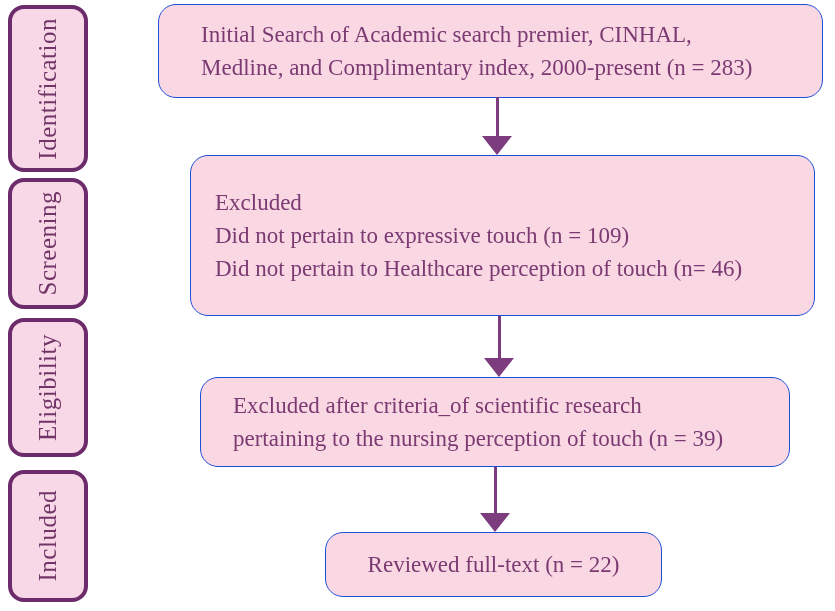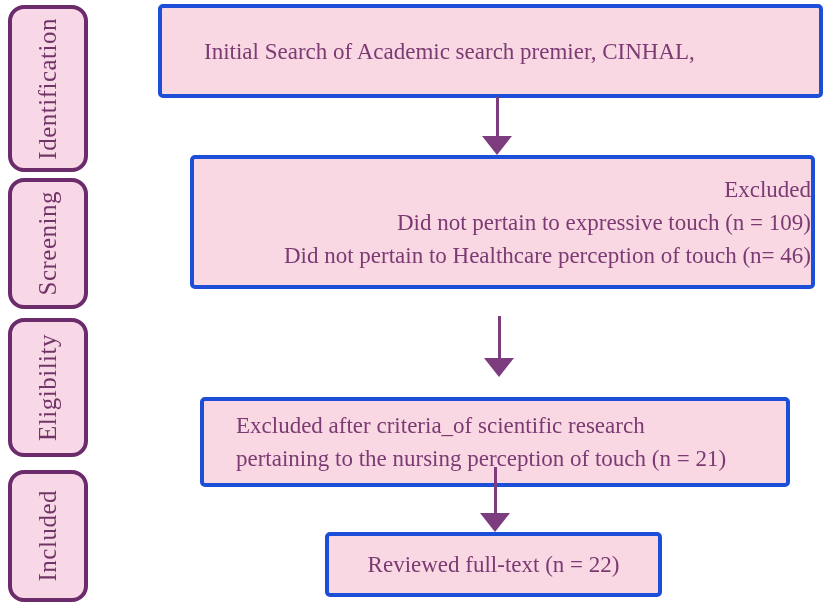--- a/index.html
+++ b/index.html
@@ -40,34 +40,34 @@
   .stage-identification { top: 5px;   height: 167px; }
   .stage-screening      { top: 178px; height: 131px; }
   .stage-eligibility    { top: 318px; height: 139px; }
   .stage-included       { top: 470px; height: 132px; }
 
   
   .flow-box {
     position: absolute;
     box-sizing: border-box;
     background: #f9d8e4;
-    border: 4px solid #1d4ed8;
-    border-radius: 5px;
+    border: 1px solid #1d4ed8;
+    border-radius: 18px;
     display: flex;
     flex-direction: column;
     justify-content: center;
     color: #7b3a72;
     font-size: 23px;
     line-height: 33px;
   }
   .flow-box .box-line { white-space: nowrap; }
 
   .box-initial  { left: 158px; top: 4px;   width: 665px; height: 94px;  padding-left: 42px; }
-  .box-screen   { left: 190px; top: 155px; width: 625px; height: 134px; padding-left: 24px; align-items: flex-end; }
-  .box-elig     { left: 200px; top: 377px; width: 590px; height: 90px;  padding-left: 32px; margin-top: 20px; }
+  .box-screen   { left: 190px; top: 155px; width: 625px; height: 161px; padding-left: 24px; }
+  .box-elig     { left: 200px; top: 377px; width: 590px; height: 90px;  padding-left: 32px; }
   .box-included { left: 325px; top: 532px; width: 337px; height: 65px;  align-items: center; text-align: center; }
 
   
   .arrow {
     position: absolute;
     width: 30px;
     display: flex;
     flex-direction: column;
     align-items: center;
   }
@@ -100,41 +100,42 @@
   </div>
   <div class="stage-box stage-eligibility">
     <span class="stage-label">Eligibility</span>
   </div>
   <div class="stage-box stage-included">
     <span class="stage-label">Included</span>
   </div>
 
   <div class="flow-box box-initial">
     <div class="box-line">Initial Search of Academic search premier, CINHAL,</div>
+    <div class="box-line">Medline, and Complimentary index, 2000-present (n = 283)</div>
   </div>
 
   <div class="arrow arrow-1">
     <div class="arrow-line"></div>
     <div class="arrow-head"></div>
   </div>
 
   <div class="flow-box box-screen">
     <div class="box-line">Excluded</div>
     <div class="box-line">Did not pertain to expressive touch (n = 109)</div>
     <div class="box-line">Did not pertain to Healthcare perception of touch (n= 46)</div>
   </div>
 
   <div class="arrow arrow-2">
     <div class="arrow-line"></div>
     <div class="arrow-head"></div>
   </div>
 
   <div class="flow-box box-elig">
     <div class="box-line">Excluded after criteria_of scientific research</div>
-    <div class="box-line">pertaining to the nursing perception of touch (n = 21)</div>
+    <div class="box-line">pertaining to the nursing perception of touch (n = 39)</div>
   </div>
 
   <div class="arrow arrow-3">
     <div class="arrow-line"></div>
     <div class="arrow-head"></div>
   </div>
 
   <div class="flow-box box-included">
     <div class="box-line">Reviewed full-text (n = 22)</div>
   </div>

